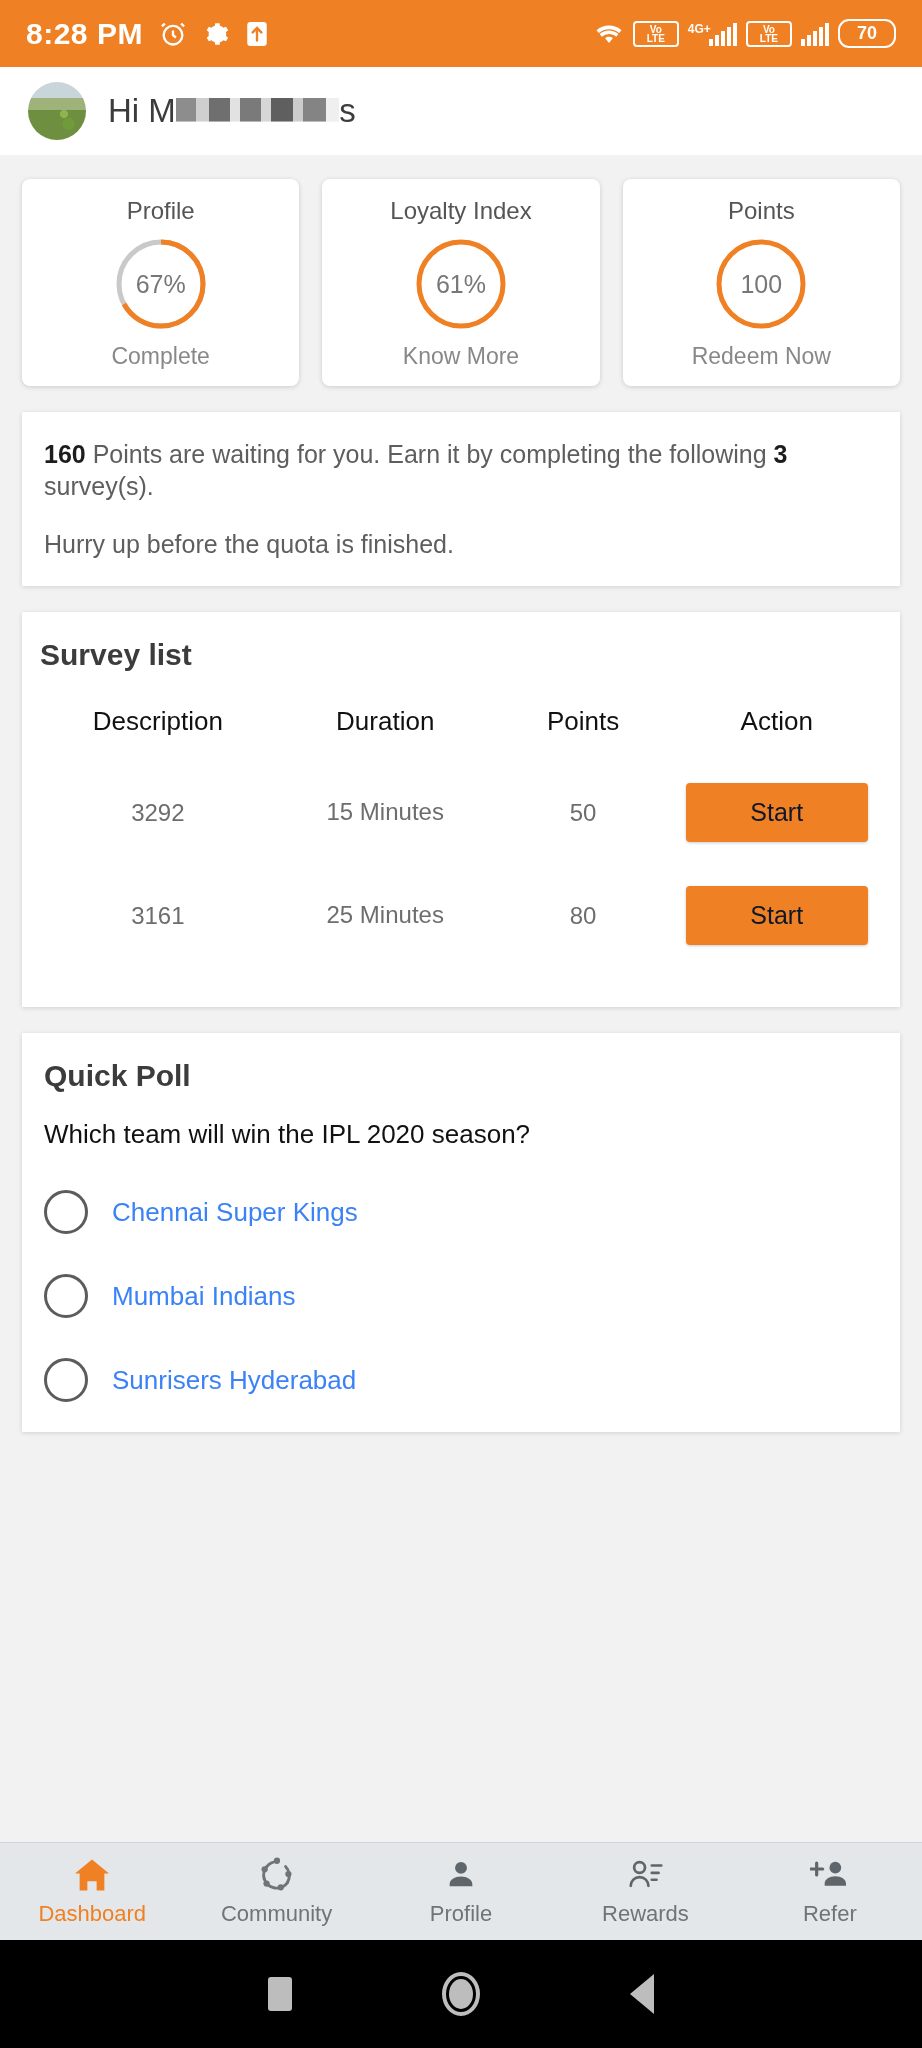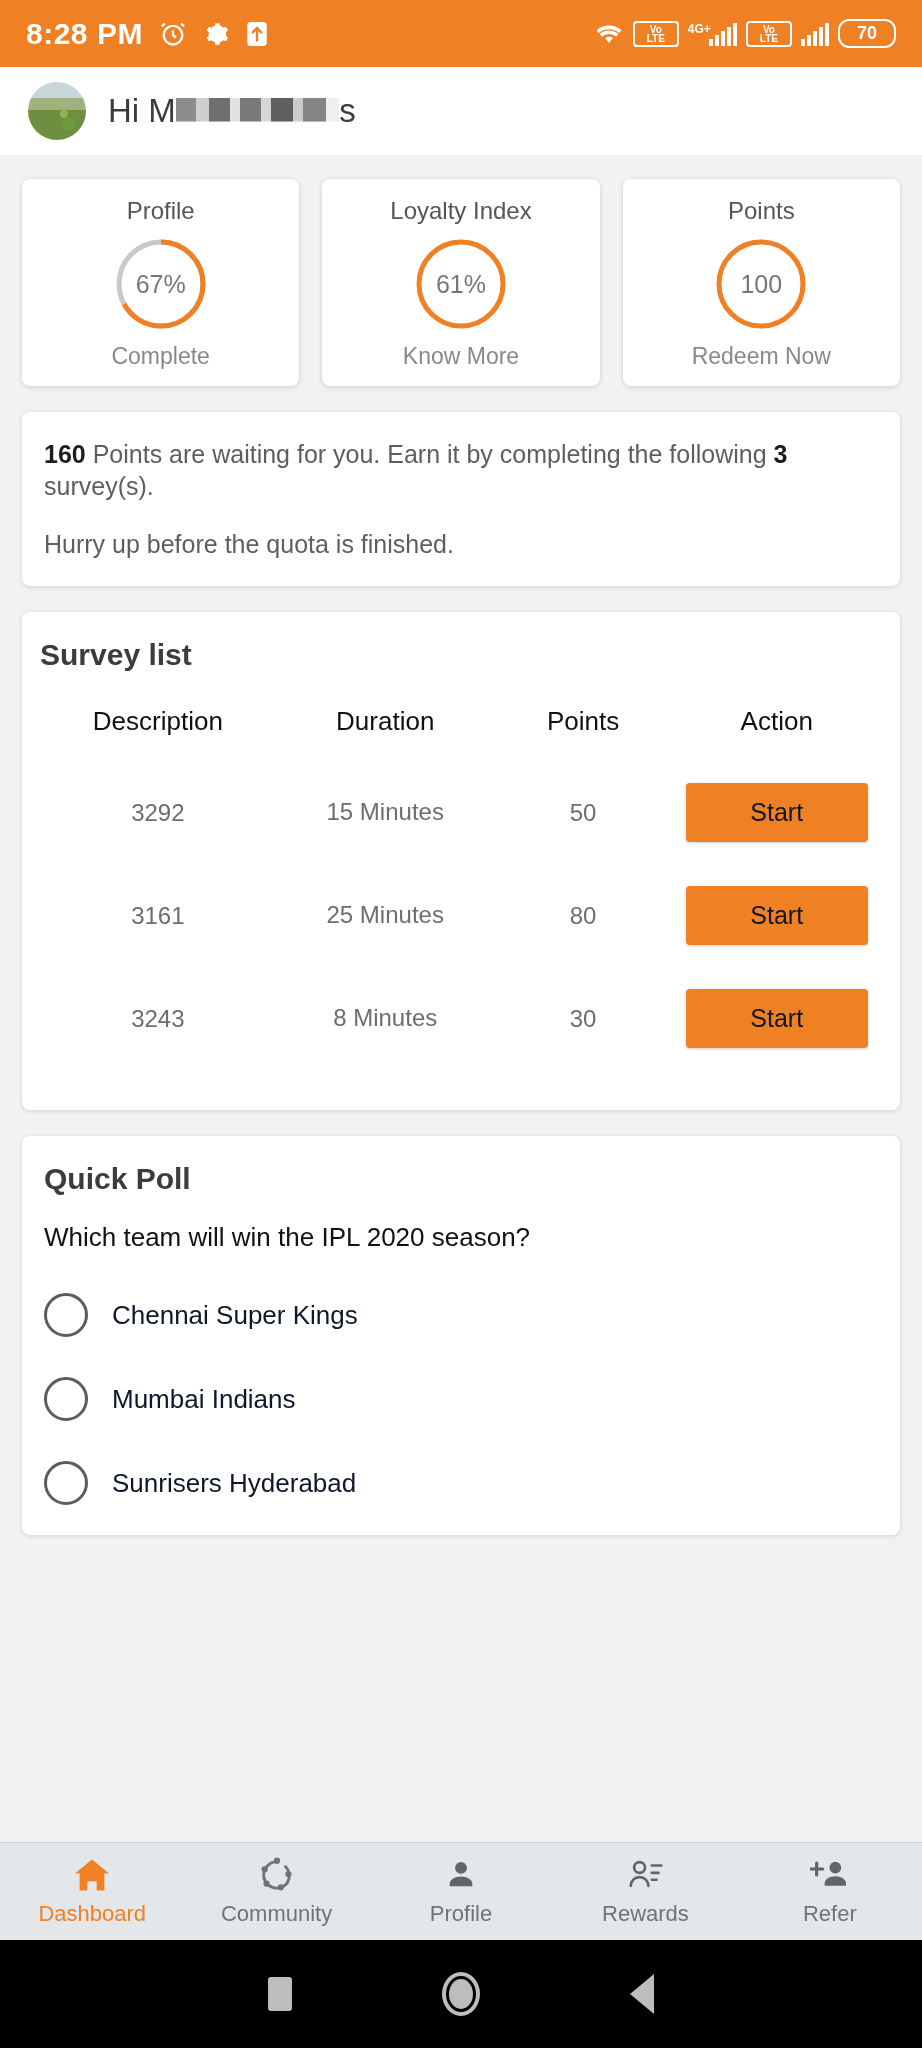--- a/index.html
+++ b/index.html
@@ -77,21 +77,21 @@
   .ring { position:relative; width:94px; height:94px; }
   .ring svg { transform:rotate(-90deg); display:block; }
   .ring-val {
     position:absolute; inset:0; display:flex; align-items:center; justify-content:center;
     font-size:25px; color:#777;
   }
   .stat-sub { font-size:23px; color:#888; }
 
   
   .card {
-    background:#fff; border-radius:8px; box-shadow:0 1px 5px rgba(0,0,0,.14);
+    background:#fff; border-radius:1px; box-shadow:0 1px 5px rgba(0,0,0,.14);
     margin:26px 22px 0; padding:26px 22px;
   }
   .notice p { font-size:25px; line-height:1.28; color:#5e5e5e; }
   .notice p b { color:#1d1d1d; font-weight:bold; }
   .notice p.second { margin-top:26px; }
 
   .card-heading { font-size:30px; font-weight:bold; color:#3c3c3c; }
 
   
   .survey-card { padding:26px 18px 40px; }
@@ -112,21 +112,21 @@
   }
 
   
   .poll-card { padding:26px 22px 30px; margin-bottom:0; }
   .poll-q { font-size:26px; color:#111; margin-top:26px; }
   .poll-opt { display:flex; align-items:center; gap:24px; margin-top:40px; }
   .radio {
     width:44px; height:44px; border-radius:50%; border:3px solid #5c5c5c; flex:none;
     background:#fff;
   }
-  .poll-label { font-size:26px; color:#0f172a; }
+  .poll-label { font-size:26px; color:#3b82f6; }
 
   
   .bottomnav {
     flex:none; height:98px; background:#e4e7e9; display:flex; align-items:center;
     border-top:1px solid #d2d5d7;
   }
   .nav-item {
     flex:1; display:flex; flex-direction:column; align-items:center; gap:7px;
     cursor:pointer;
   }
@@ -296,28 +296,20 @@
             </td>
           </tr>
           <tr>
             <td>3161</td>
             <td>25 Minutes</td>
             <td>80</td>
             <td>
               <button class="start-btn">Start</button>
             </td>
           </tr>
-          <tr>
-            <td>3243</td>
-            <td>8 Minutes</td>
-            <td>30</td>
-            <td>
-              <button class="start-btn">Start</button>
-            </td>
-          </tr>
         </tbody>
       </table>
     </div>
 
     <div class="card poll-card">
       <div class="card-heading">Quick Poll</div>
       <div class="poll-q">Which team will win the IPL 2020 season?</div>
 
       <div class="poll-opt">
         <span class="radio"></span>

